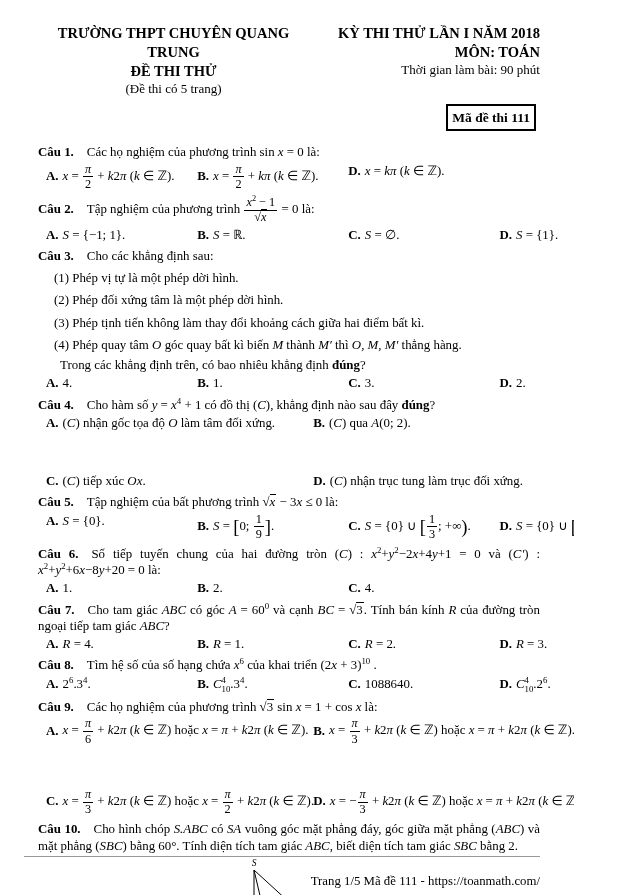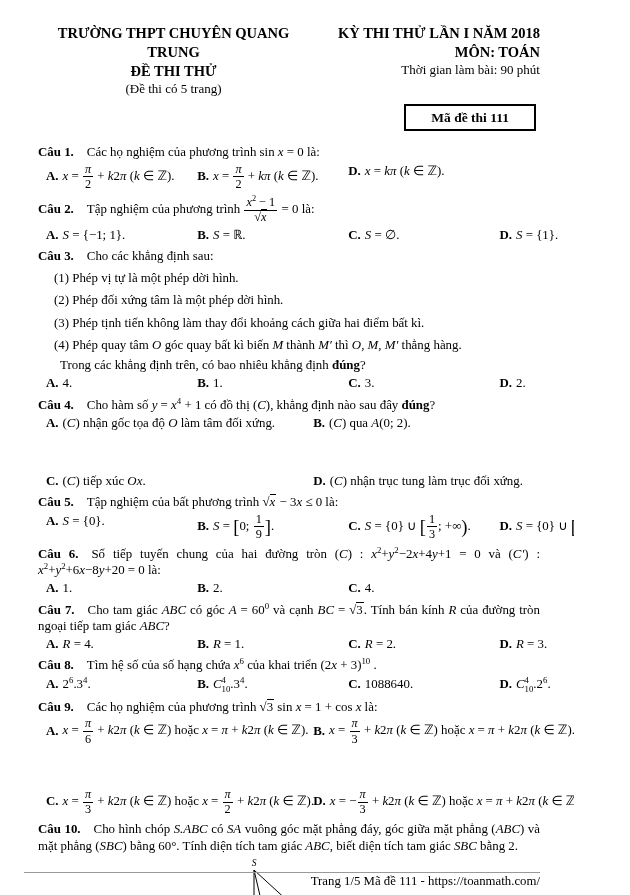--- a/index.html
+++ b/index.html
@@ -8,21 +8,21 @@
     padding:24px 34px 0 38px;position:relative;overflow:hidden;
     font-family:"Liberation Serif",serif;font-size:12.9px;line-height:1.26;color:#000;
   }
   
   .header{display:flex;}
   .header-left{width:54%;text-align:center;}
   .header-right{width:46%;text-align:right;}
   .h-b{font-weight:bold;font-size:14.5px;line-height:1.3;}
   .h-i{font-size:13px;line-height:1.3;}
   .code-row{text-align:right;margin:7px 4px 13px 0;}
-  .code-box{display:inline-block;border:2px solid #000;font-weight:bold;font-size:13.5px;padding:3px 25px;}
+  .code-box{display:inline-block;border:2px solid #000;font-weight:bold;font-size:13.5px;padding:3px 4px;}
   
   .question{margin-bottom:4px;}
   .q-prompt{text-align:justify;}
   .q-num{margin-right:13px;font-weight:bold;}
   .statement{margin:6px 0 0 16px;}
   .closing{margin:4px 0 0 22px;}
   .opts{margin-top:1px;padding-left:8px;display:grid;gap:40px;}
   .opts-4{grid-template-columns:22.5% 22.5% 22.5% 32.5%;}
   .opts-2{grid-template-columns:46% 54%;}
   .opt{padding:1px 0;white-space:nowrap;}
@@ -36,21 +36,21 @@
   .frac .den{display:block;padding:0.5px 2px 0;}
   .sqrt{white-space:nowrap;}
   .sqrt-arg{border-top:1px solid #000;padding:0 1px 0 0;}
   .big{font-size:1.45em;vertical-align:middle;line-height:0.9;}
   .supsub{display:inline-block;text-align:left;font-size:0.68em;line-height:1.05;vertical-align:-0.45em;}
   .supsub span{display:block;}
   
   .figure{text-align:center;margin-top:3px;}
   .figure svg text{font-family:"Liberation Serif",serif;font-style:italic;font-size:9.5px;fill:#000;}
   
-  .footer{position:absolute;left:24px;right:34px;bottom:6px;border-top:1px solid #999;padding-top:0;text-align:right;font-size:12.8px;}
+  .footer{position:absolute;left:24px;right:34px;bottom:6px;border-top:1px solid #999;padding-top:16px;text-align:right;font-size:12.8px;}
 </style>
 </head>
 <body>
 
 <div class="page">
 
   <div class="header">
     <div class="header-left">
       <div class="h-b">TRƯỜNG THPT CHUYÊN QUANG TRUNG</div>
       <div class="h-b">ĐỀ THI THỬ</div>

